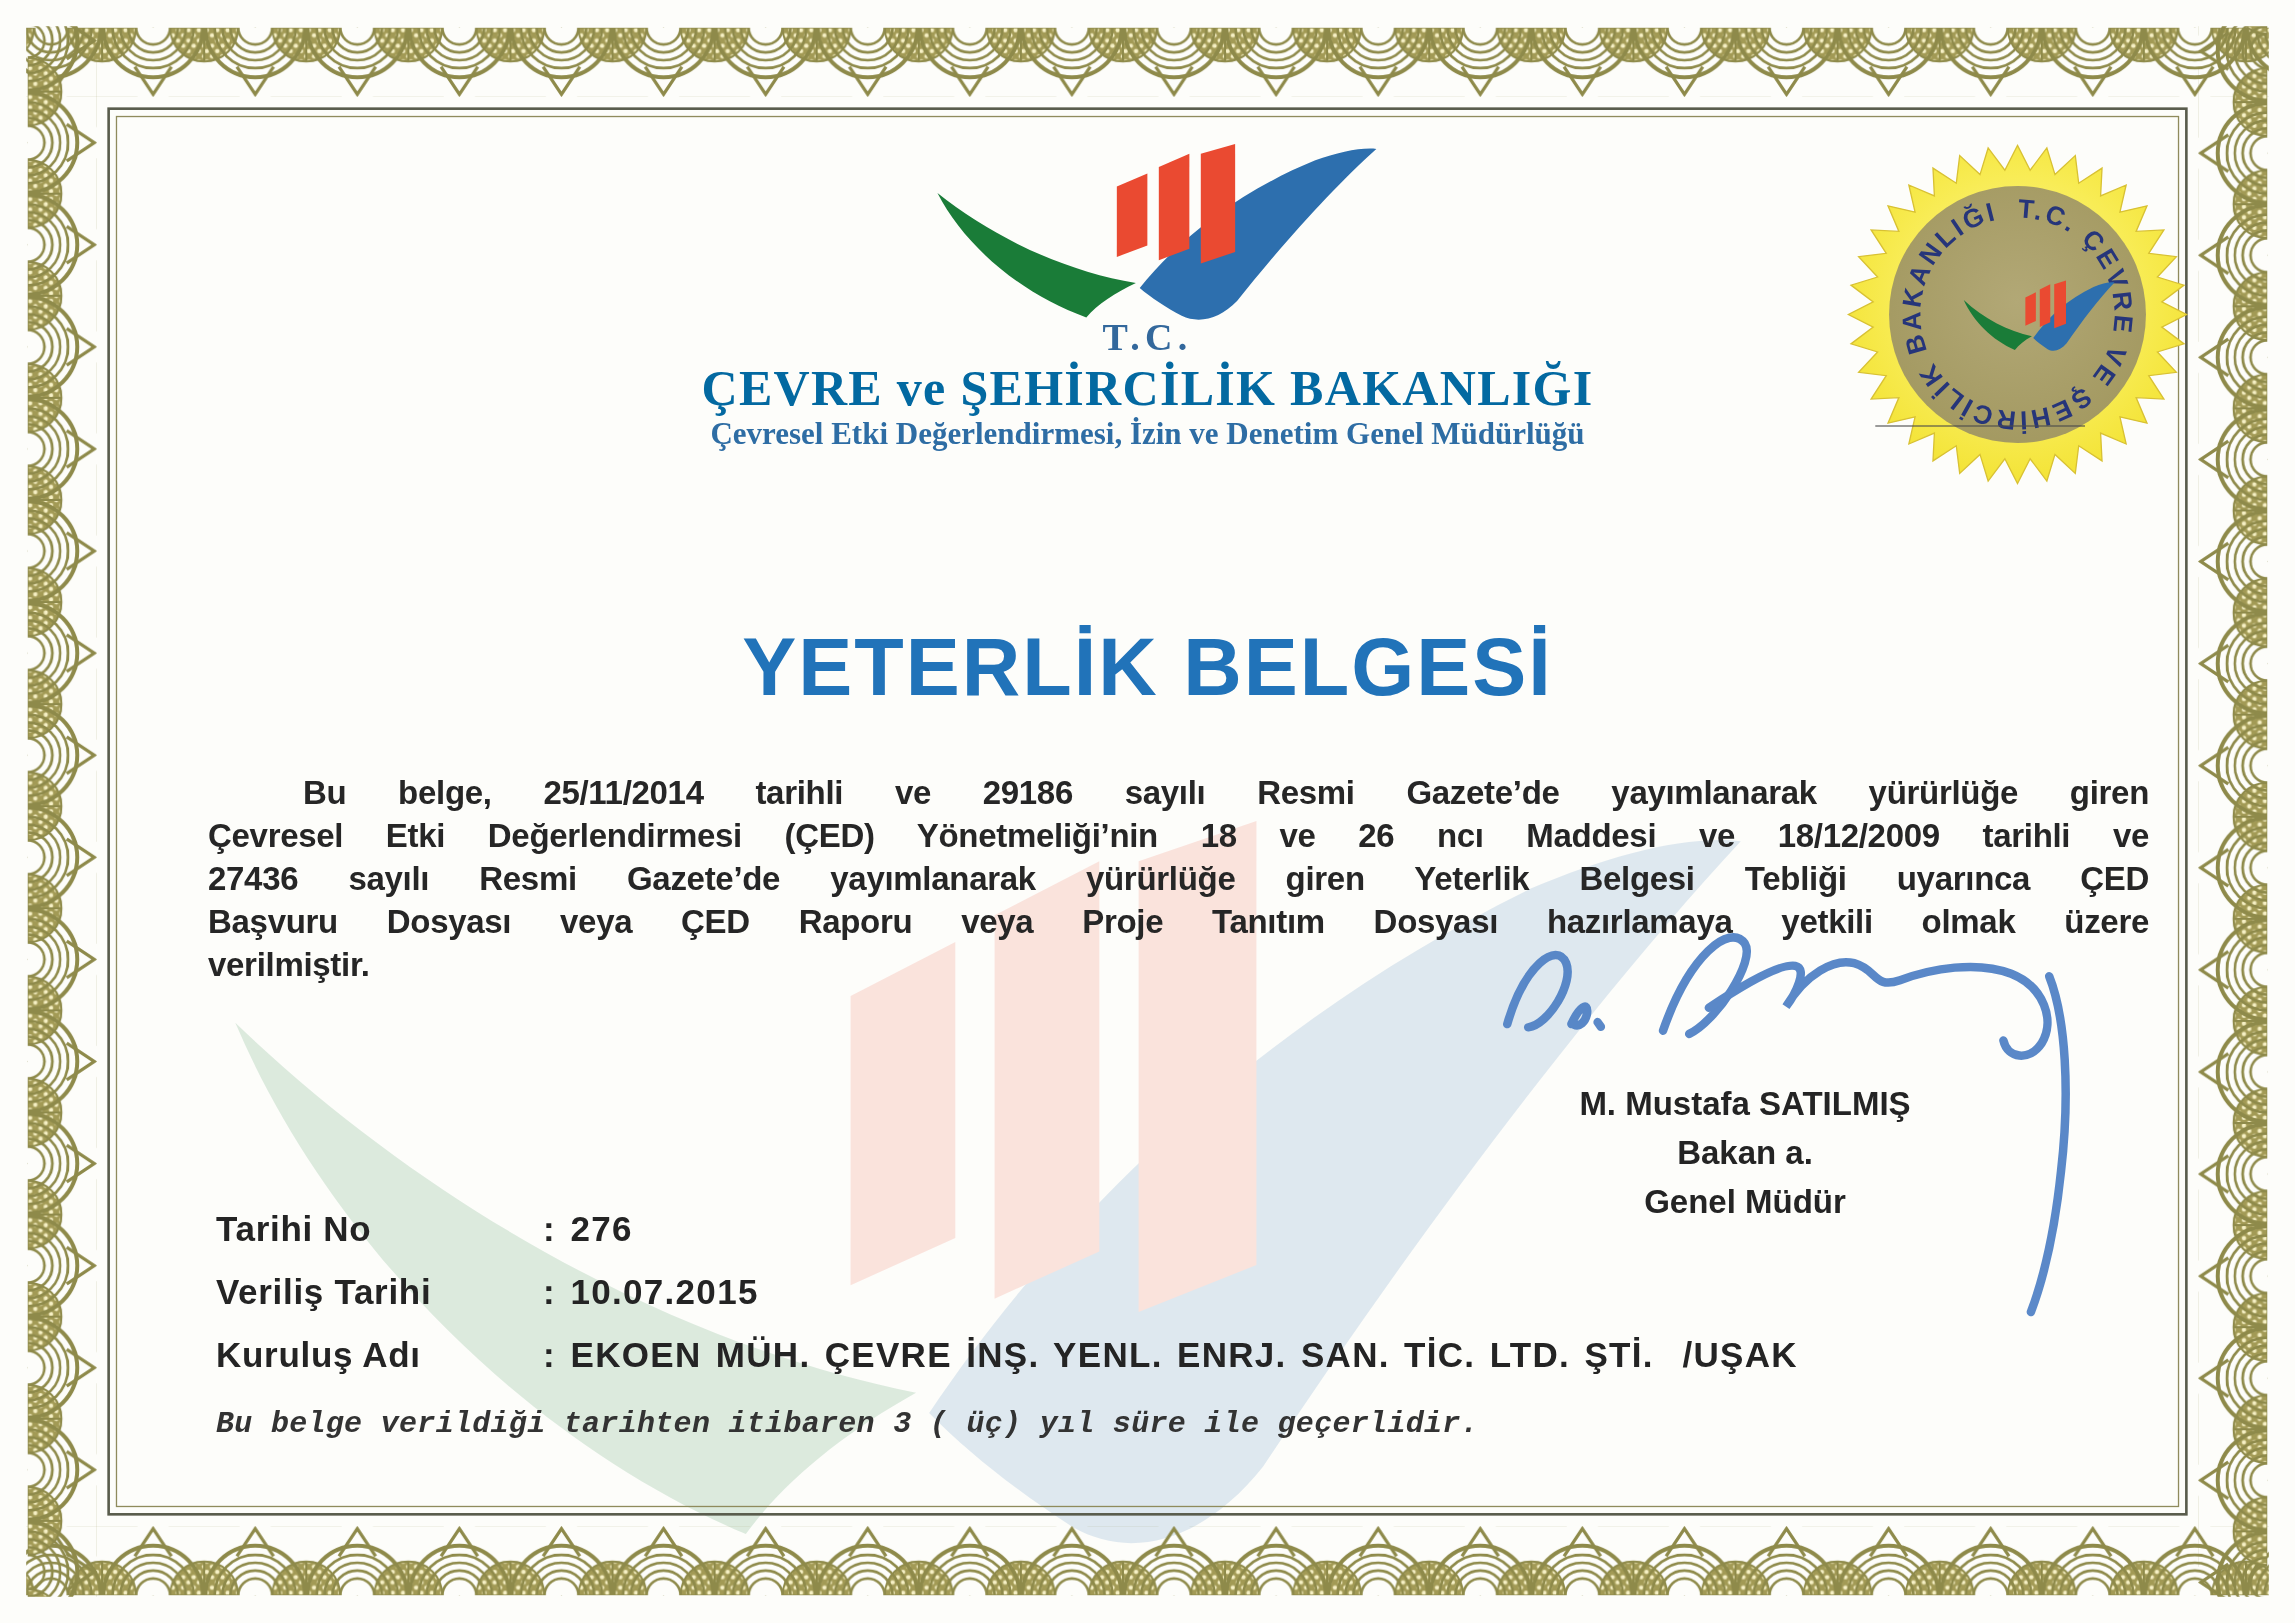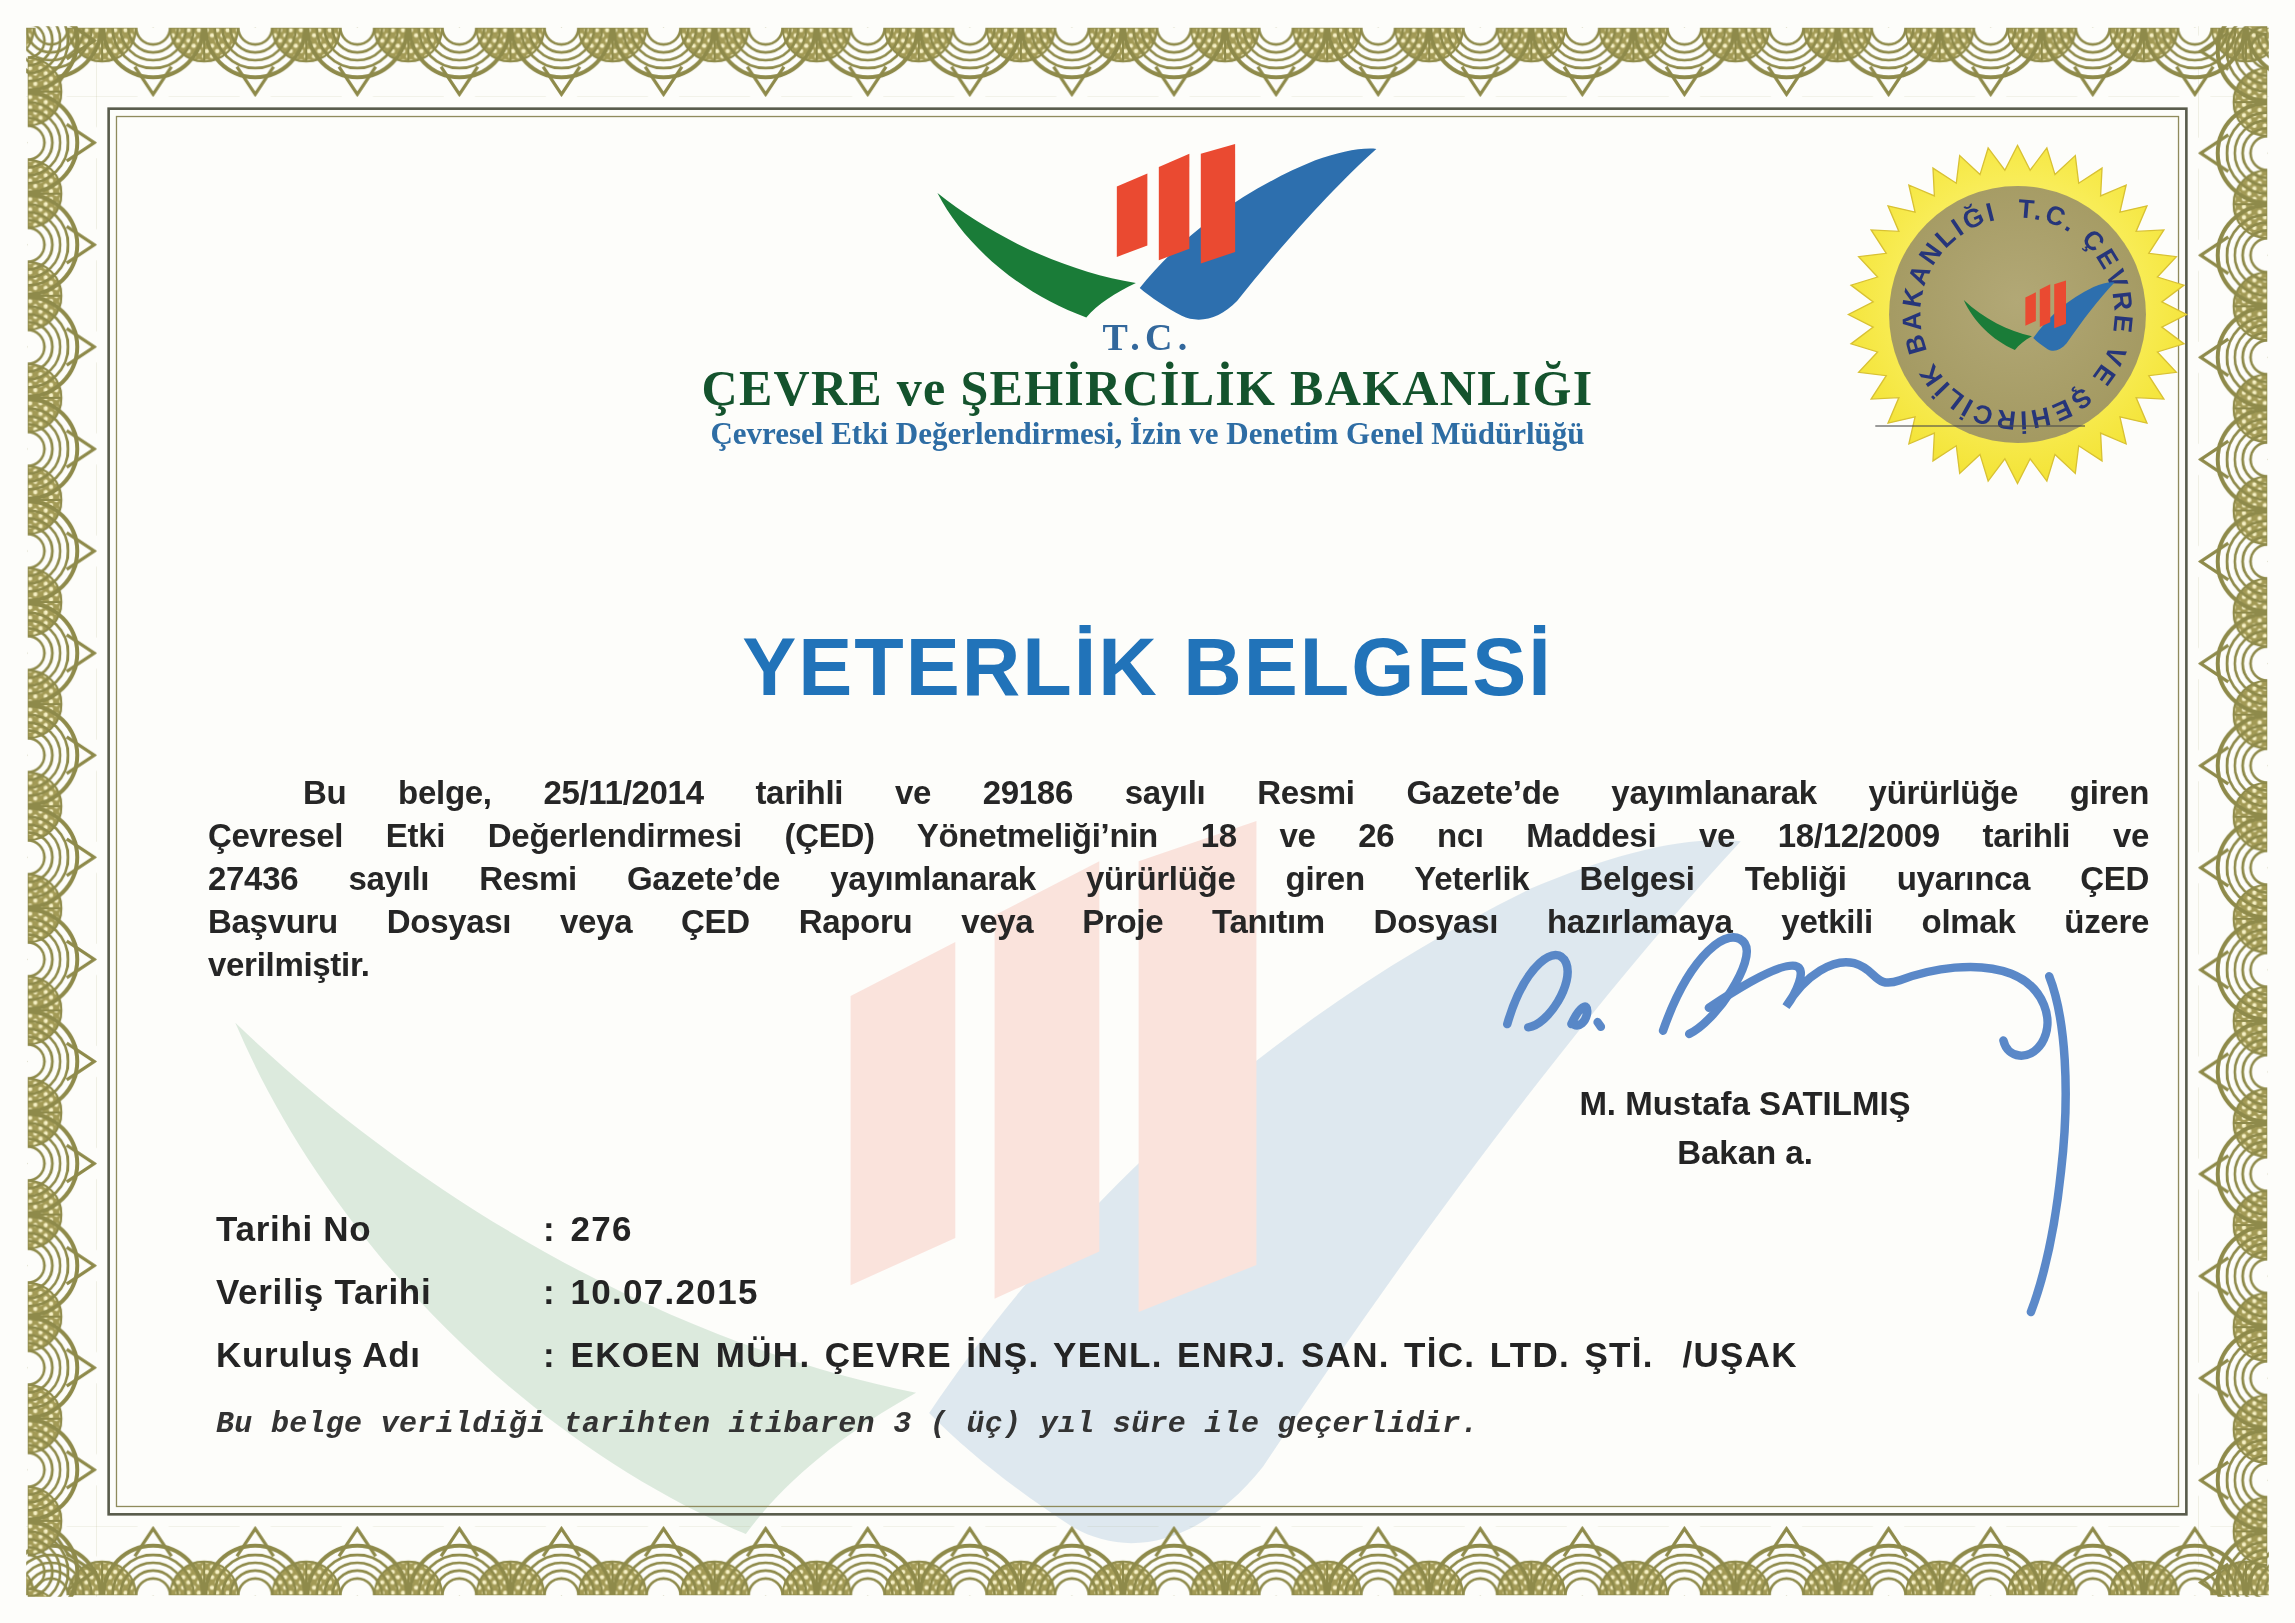--- a/index.html
+++ b/index.html
@@ -9,21 +9,21 @@
     font-family:"Liberation Sans",sans-serif;overflow:hidden;
   }
   
   #frame{position:absolute;left:0;top:0;z-index:2;pointer-events:none;}
   
   #watermark{position:absolute;left:196px;top:821px;width:1571px;height:740px;opacity:.14;z-index:1;}
   
   #ministry-logo{position:absolute;left:926px;top:144px;width:458px;height:180px;z-index:3;}
   .center-line{position:absolute;left:0;width:100%;text-align:center;z-index:3;}
   #tc-line{top:315px;font-family:"Liberation Serif",serif;font-weight:bold;font-size:38px;letter-spacing:5.2px;color:#33689c;}
-  #ministry-line{top:359px;font-family:"Liberation Serif",serif;font-weight:bold;font-size:50px;letter-spacing:1.3px;color:#14532d;}
+  #ministry-line{top:359px;font-family:"Liberation Serif",serif;font-weight:bold;font-size:50px;letter-spacing:1.3px;color:#0369a1;}
   #directorate-line{top:416px;font-family:"Liberation Serif",serif;font-weight:600;font-size:31px;color:#2e6da4;}
   
   #seal{position:absolute;left:1834px;top:131px;width:367px;height:367px;z-index:3;}
   
   #cert-title{top:621px;font-size:81px;font-weight:bold;letter-spacing:2px;color:#2173b9;z-index:3;}
   
   #body-par{position:absolute;left:208px;top:771px;width:1941px;z-index:3;
     font-size:33px;font-weight:bold;color:#262626;line-height:43px;letter-spacing:-0.3px;word-spacing:1.3px;}
   .body-line{text-align:justify;text-align-last:justify;}
   .body-line.first{padding-left:95px;}
@@ -141,20 +141,21 @@
       <path d="M190,182 l5,7"></path>
       <path d="M290,195 C330,80 392,30 415,62 C432,88 372,180 330,200"></path>
       <path d="M360,160 C420,120 470,92 492,96 C512,100 492,140 478,158 C508,108 552,84 582,92 C618,102 612,132 652,118 C700,100 770,88 822,108 C872,128 890,180 868,215 C850,242 816,238 810,210"></path>
       <path d="M880,112 C905,175 912,290 898,410 C888,505 872,572 852,625"></path>
     </g>
   </svg>
 
   <div id="sig-block">
     <div>M. Mustafa SATILMIŞ</div>
     <div>Bakan a.</div>
+    <div>Genel Müdür</div>
   </div>
 
   <div id="fields">
     <div class="field-row">
       <span class="field-label">Tarihi No</span>
       <span class="field-sep">:</span>
       <span class="field-value">276</span>
     </div>
     <div class="field-row">
       <span class="field-label">Veriliş Tarihi</span>

